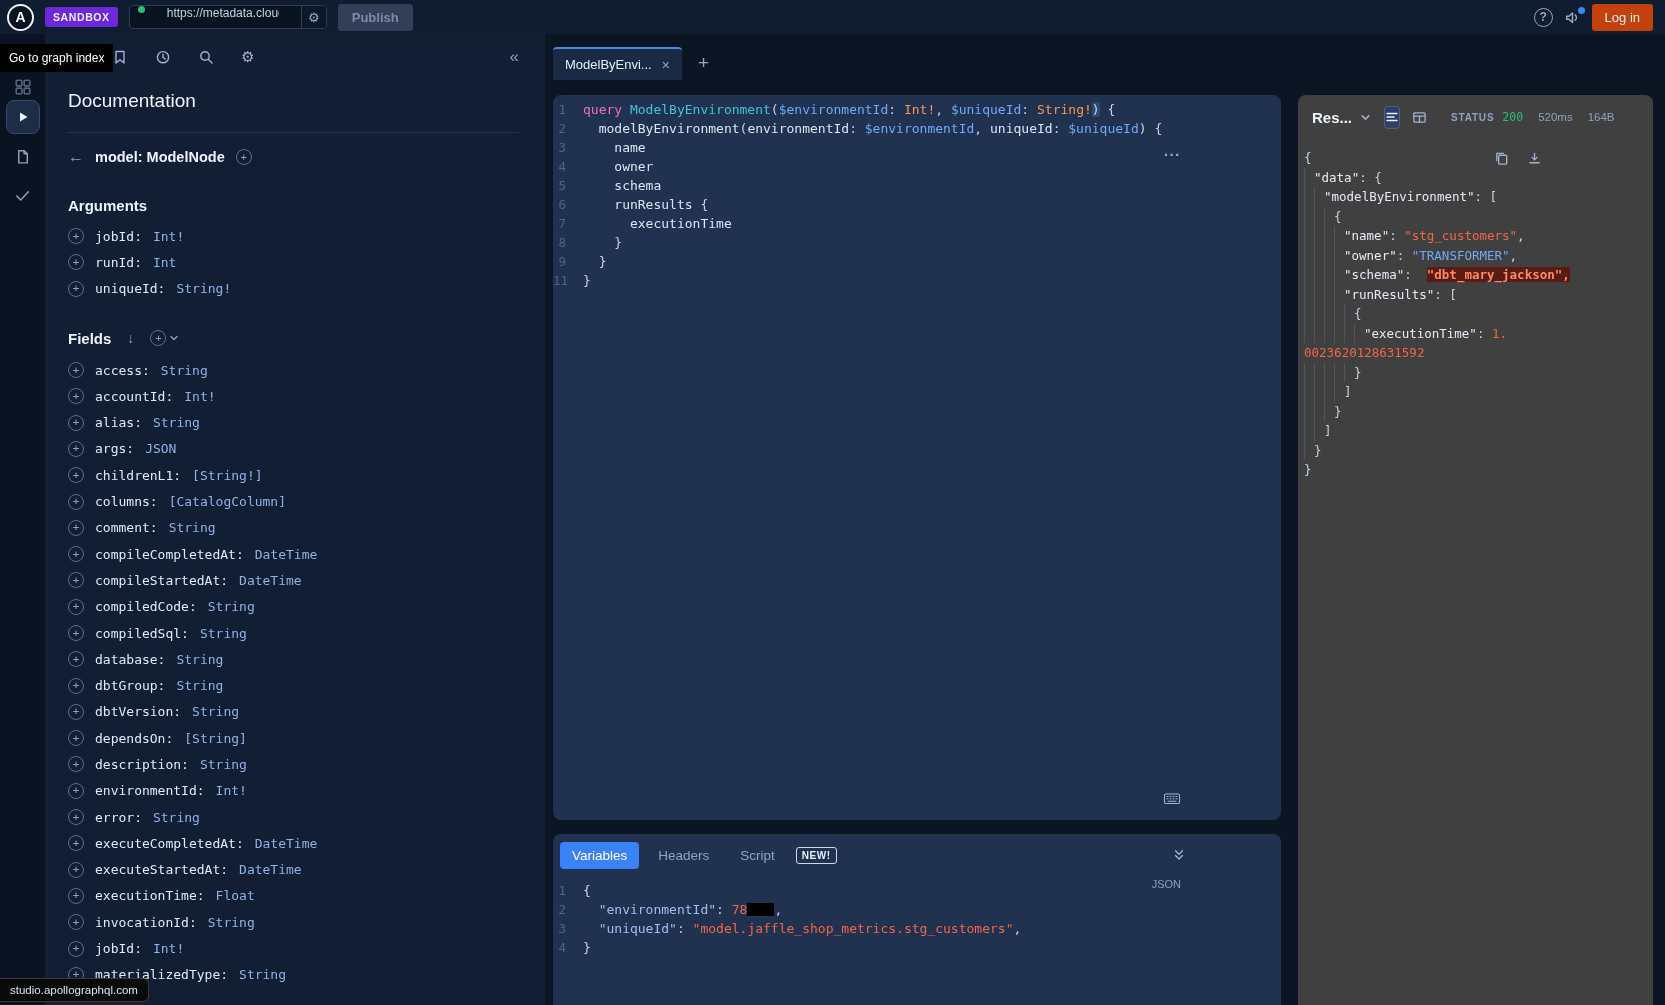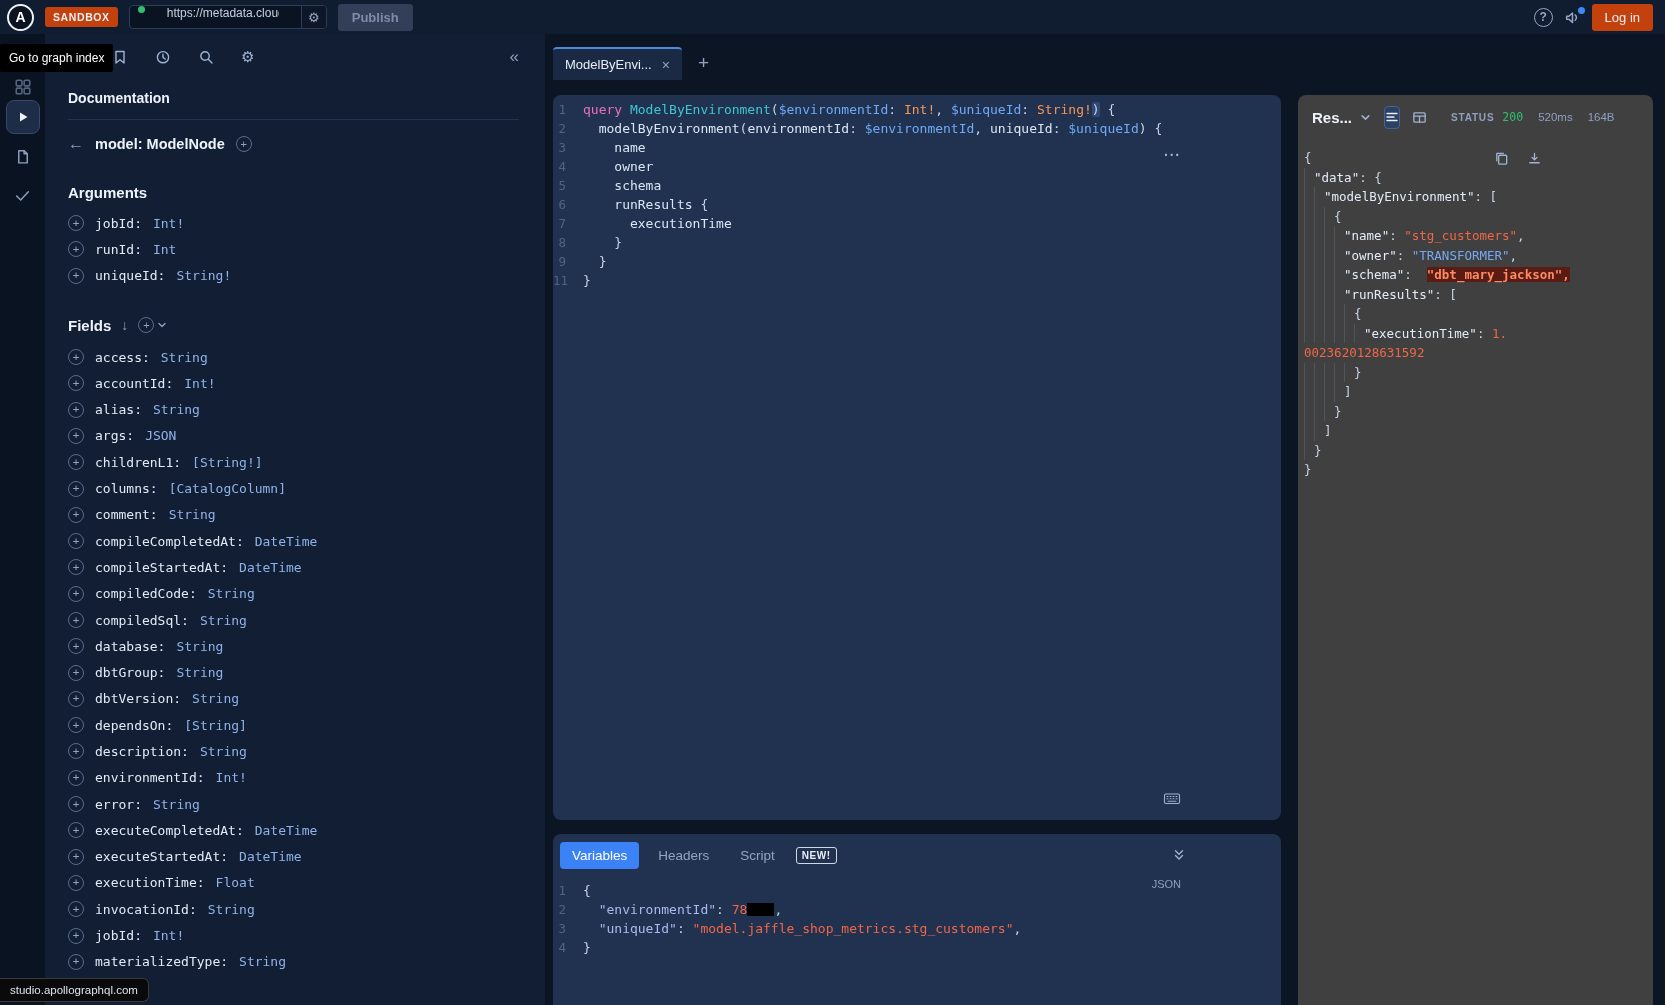--- a/index.html
+++ b/index.html
@@ -7,21 +7,21 @@
   body{font-family:"Liberation Sans",sans-serif}
   #app{position:relative;width:1665px;height:1005px;background:#0b1523;overflow:hidden;color:#dfe7f3}
   [data-interactable="true"]{cursor:pointer}
   .sp{flex:1}
   svg{display:block}
   .icn{stroke:currentColor;fill:none;stroke-width:1.4;stroke-linecap:round;stroke-linejoin:round}
 
   
   .topbar{height:34px;background:#101c30;display:flex;align-items:center;padding:0 12px 0 7px;gap:11px;position:relative;z-index:20}
   .logo{width:27px;height:27px;border-radius:50%;border:2px solid #edf2f9;background:#0b1320;display:flex;align-items:center;justify-content:center;font-weight:bold;font-size:14px;color:#fff;flex:none}
-  .chip{background:#c2410c;color:#e9eef7;font-size:10.5px;font-weight:bold;letter-spacing:.6px;padding:4px 8px;border-radius:3px}
+  .chip{background:#6d28d9;color:#e9eef7;font-size:10.5px;font-weight:bold;letter-spacing:.6px;padding:4px 8px;border-radius:3px}
   .urlbar{width:198px;height:24px;background:#0a1322;border:1px solid #2d3c59;border-radius:4px;display:flex;align-items:flex-start;padding-left:8px;gap:22px;overflow:hidden}
   .dot{width:7px;height:7px;border-radius:50%;background:#2fbf71;flex:none}
   .url{flex:1;font-size:12px;color:#c4d0e3;white-space:nowrap;overflow:hidden}
   .gearbox{width:25px;height:100%;border-left:1px solid #2d3c59;display:flex;align-items:center;justify-content:center;color:#96a7c3;font-size:13px;flex:none;background:#0e1728}
   .publish{background:#333e59;color:#7e8ca8;font-size:13px;font-weight:600;border:none;padding:6px 14px;border-radius:3px;font-family:inherit}
   .help{width:19px;height:19px;border-radius:50%;border:1.5px solid #96a7c3;color:#96a7c3;font-size:12px;font-weight:bold;display:flex;align-items:center;justify-content:center}
   .mega{position:relative;color:#96a7c3;display:flex}
   .notif{position:absolute;top:-2px;right:-4px;width:7px;height:7px;background:#3f86f6;border-radius:50%}
   .login{background:#c2410c;color:#e9eef7;font-size:13px;border:none;padding:6px 13px;border-radius:3px;font-family:inherit}
 
@@ -34,32 +34,32 @@
   .railicon{color:#8e9fbc;display:flex}
   .railicon.dim{color:#566680}
   .railbox{width:34px;height:34px;border-radius:8px;background:#1d2d47;border:1px solid #34496b;color:#eef3fb;display:flex;align-items:center;justify-content:center;margin:4px 0 14px}
   .rail .schema{margin-bottom:22px}
 
   
   .docs{width:500px;background:#111e33;display:flex;flex-direction:column;flex:none}
   .doctools{height:46px;display:flex;align-items:center;padding:0 26px 0 24px;gap:27px;color:#8e9fbc;flex:none}
   .collapse{margin-left:auto;font-size:17px;color:#8e9fbc}
   .docbody{flex:1;padding:10px 26px 0 23px;overflow:hidden}
-  .doctitle{font-size:14px;font-weight:bold;color:#eef3fb;padding-bottom:13px;border-bottom:1px solid #243350}
+  .doctitle{font-size:19px;font-weight:normal;color:#eef3fb;padding-bottom:20px;border-bottom:1px solid #243350}
   .crumb{margin-top:15px;display:flex;align-items:center;gap:11px}
   .backarrow{color:#8e9fbc;font-size:16px}
   .crumbname{font-size:14.5px;font-weight:bold;color:#eef3fb}
   .plus{width:16px;height:16px;border-radius:50%;border:1.4px solid #5a6d8e;color:#93a4c1;font-size:11px;line-height:1;display:inline-flex;align-items:center;justify-content:center;flex:none}
   .sechead{margin-top:31px;font-size:15px;font-weight:bold;color:#eef3fb}
   #args-rows{margin-top:9px}
   #fields-rows{margin-top:10px}
   .drow{display:flex;align-items:center;gap:11px;height:26.3px;font-family:"DejaVu Sans Mono",monospace;font-size:13px}
   .dname{color:#e2ebf7}
   .dtype{color:#8fb2e9}
-  .fieldshead{margin-top:28px;display:flex;align-items:center;gap:10px}
+  .fieldshead{margin-top:28px;display:flex;align-items:center;gap:16px}
   .ft{font-size:15px;font-weight:bold;color:#eef3fb}
   .fh-icon{color:#8e9fbc;font-size:14px;display:flex;align-items:center}
   .plusgrp{display:flex;align-items:center;gap:3px;color:#8e9fbc}
 
   
   .center{flex:1;min-width:0;display:flex;flex-direction:column;padding:0 9px 0 8px}
   .tabrow{height:46px;display:flex;align-items:flex-end;gap:16px;flex:none}
   .tab{height:33px;background:#1a2a44;border-top:2px solid #4a8bdd;border-radius:4px 4px 0 0;display:flex;align-items:center;gap:10px;padding:0 12px;font-size:13px;color:#e9eef7}
   .tab .x{color:#93a4c1;font-size:14px}
   .newtab{color:#93a4c1;font-size:19px;margin-bottom:6px}

